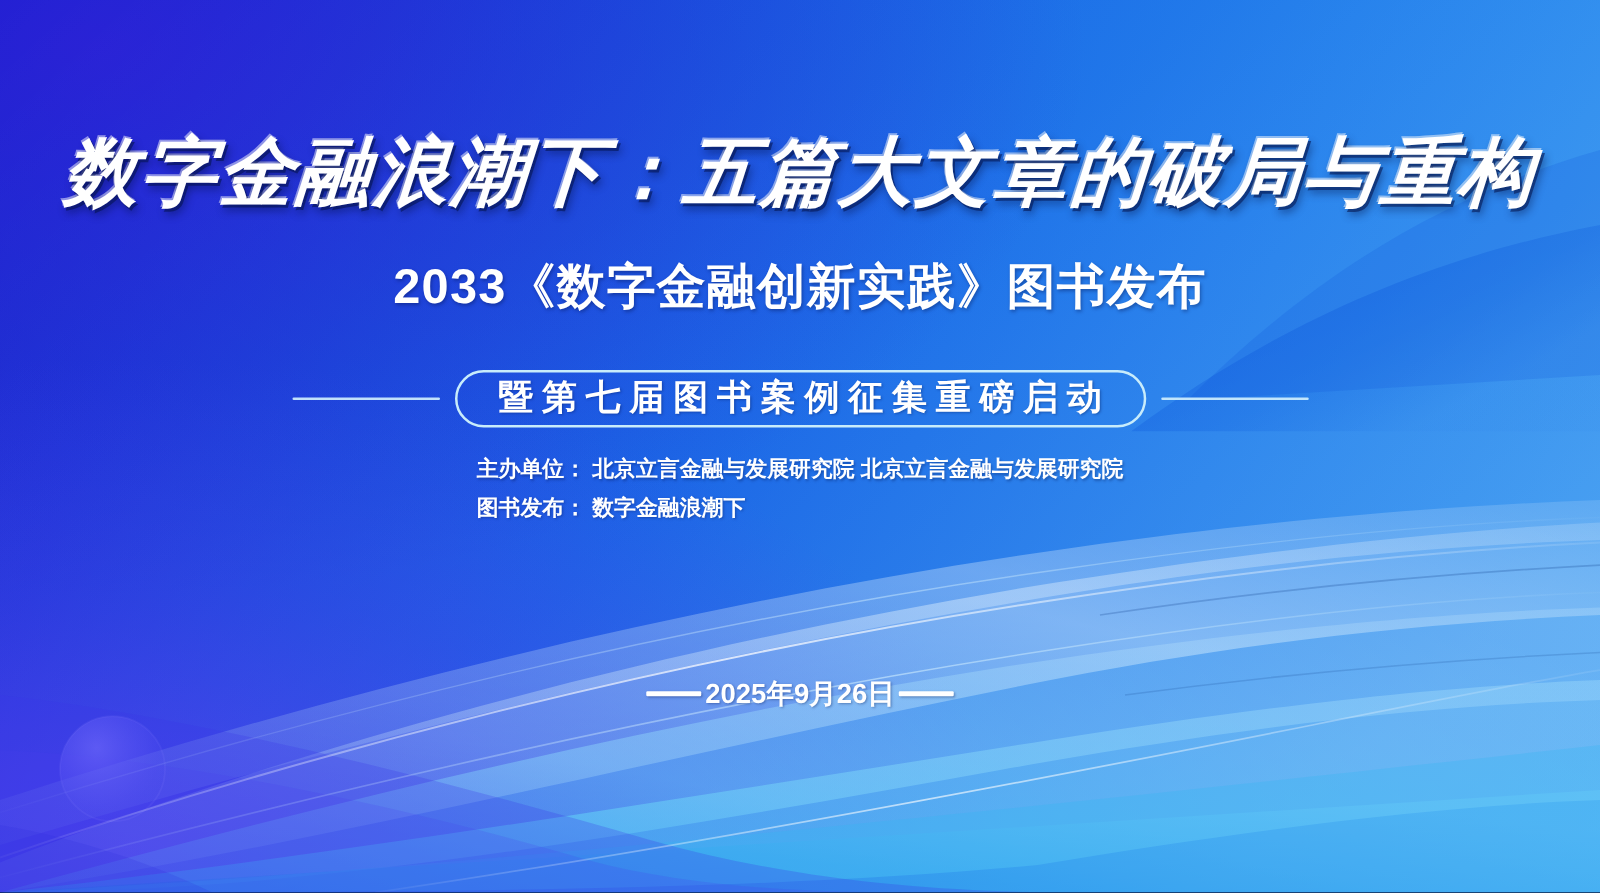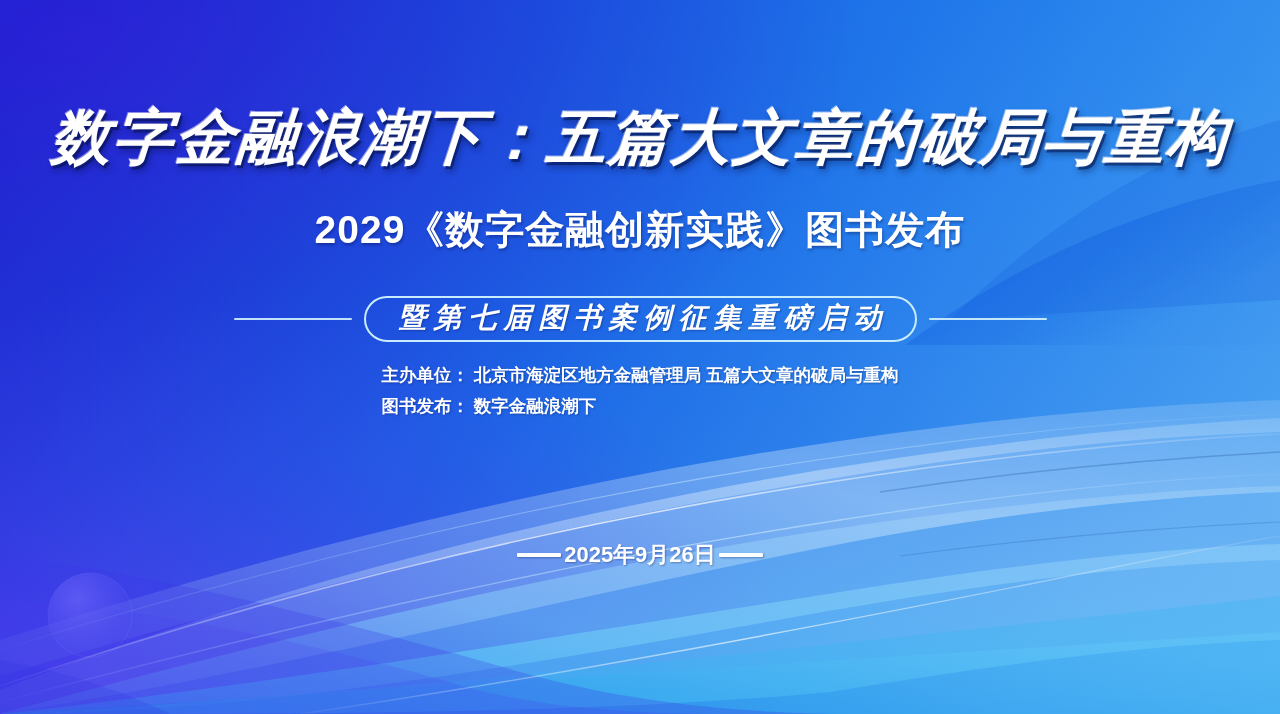--- a/index.html
+++ b/index.html
@@ -78,21 +78,20 @@
   
   .pill-row {
     position: absolute;
     top: 296px;
     left: 0; right: 0;
     height: 46px;
     display: flex;
     align-items: center;
     justify-content: center;
     gap: 12px;
-    font-style: italic;
   }
   .rule {
     width: 118px;
     height: 2px;
     background: #cfeffd;
     opacity: .92;
     border-radius: 2px;
     flex: none;
   }
   .pill {
@@ -271,33 +270,33 @@
       <path d="M900,556 C1020,540 1150,528 1280,522" fill="none" stroke="#06347f" stroke-opacity="0.16" stroke-width="1.2"></path>
 
       <path d="M0,714 L0,660 C60,670 120,690 170,714 Z" fill="#2f2ae0" opacity="0.18"></path>
     </svg>
   </div>
 
   <div class="content">
 
     <div class="title-main">数字金融浪潮下：五篇大文章的破局与重构</div>
 
-    <div class="title-sub">2029《数字金融创新实践》图书发布</div>
+    <div class="title-sub">2033《数字金融创新实践》图书发布</div>
 
     <div class="pill-row">
       <span class="rule"></span>
       <span class="pill">暨第七届图书案例征集重磅启动</span>
       <span class="rule"></span>
     </div>
 
     <div class="credits">
       <div class="credits-inner">
         <div class="credit-line">
           <span class="lbl">主办单位：</span>
-          <span class="val">北京市海淀区地方金融管理局  五篇大文章的破局与重构</span>
+          <span class="val">北京立言金融与发展研究院  北京立言金融与发展研究院</span>
         </div>
         <div class="credit-line">
           <span class="lbl">图书发布：</span>
           <span class="val">数字金融浪潮下</span>
         </div>
       </div>
     </div>
 
     <div class="date-row">
       <span class="date-dash"></span>

